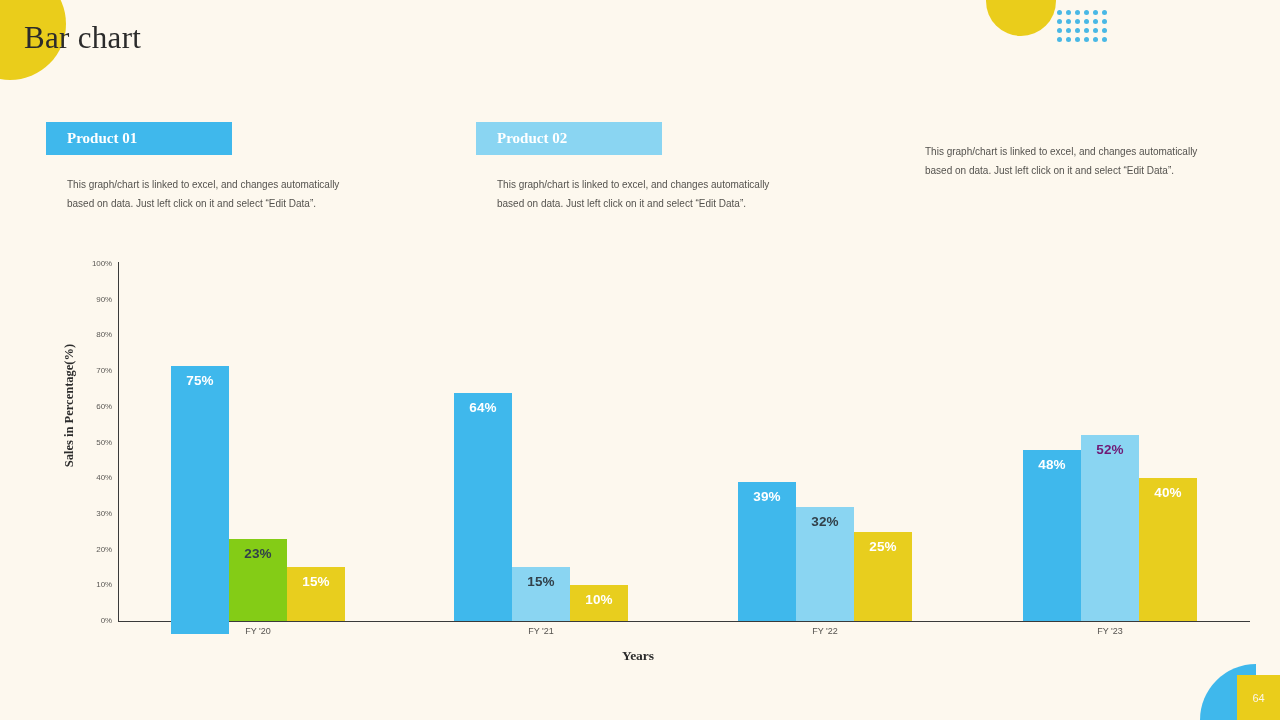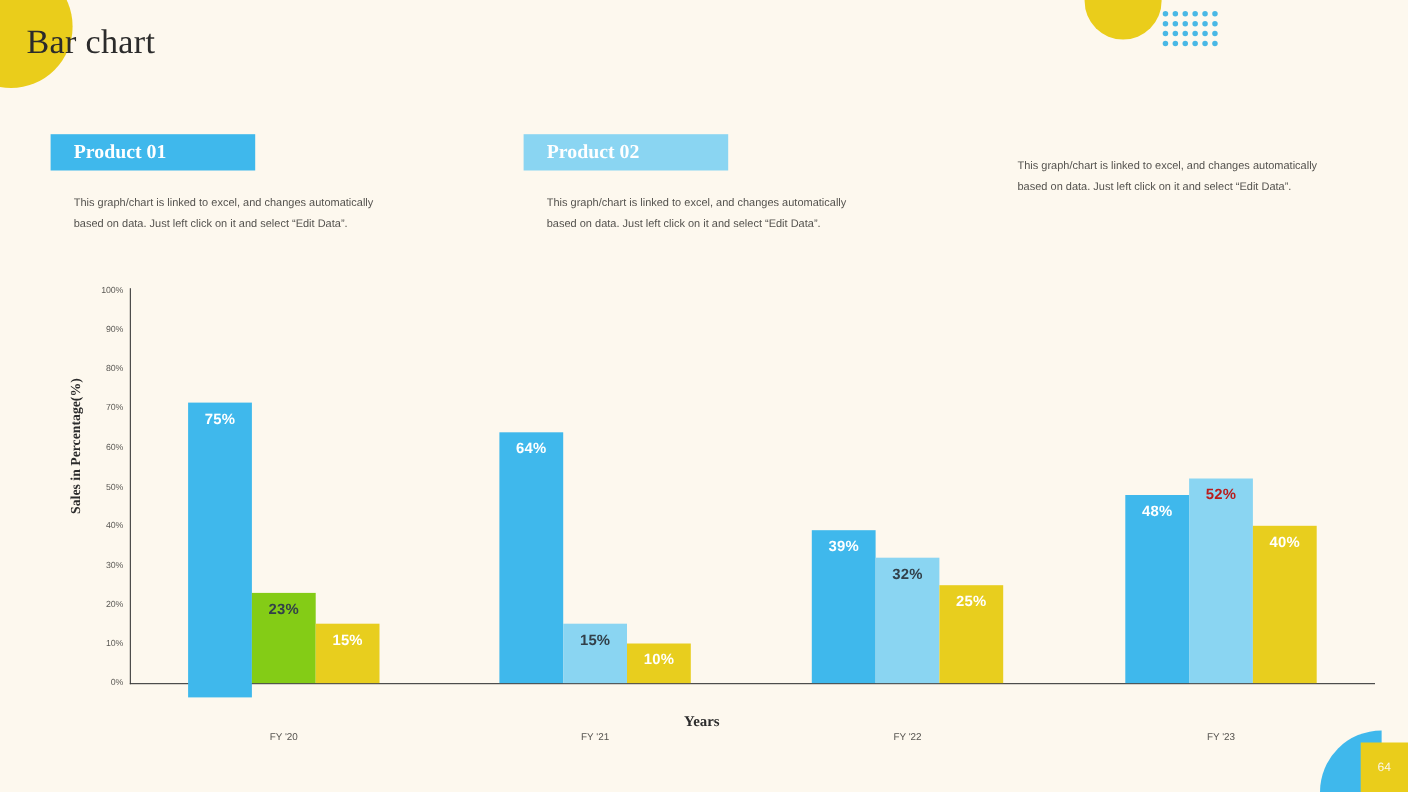--- a/index.html
+++ b/index.html
@@ -62,21 +62,21 @@
     position:absolute; width:360px;
   }
   .product.p1 { left:46px; }
   .product.p2 { left:476px; }
   .product.p3 { left:904px; }
   .prod-banner {
     width:186px; height:33px;
     display:flex; align-items:center;
     padding-left:21px;
     font-family:"Liberation Serif", serif;
-    font-weight:bold; font-size:18px;
+    font-weight:bold; font-size:15px;
     color:#FFFFFF;
   }
   .product.p1 .prod-banner { background:#3FB8EC; }
   .product.p2 .prod-banner { background:#8AD5F2; }
   .product.p3 .prod-banner { background:#E8CE1E; }
   .prod-text {
     margin-top:20px; margin-left:21px; width:296px;
     font-size:10px; line-height:19px; color:#54524E;
   }
 
@@ -107,21 +107,21 @@
     position:absolute; bottom:0;
     display:flex; justify-content:center;
   }
   .bar span {
     font-size:13.5px; font-weight:bold;
     margin-top:7px; letter-spacing:.2px;
   }
   .x-tick {
     position:absolute; top:626px;
     width:120px; text-align:center;
-    font-size:9px; color:#55534F;margin-top:39px;
+    font-size:9px; color:#55534F;
   }
   .x-axis-title {
     position:absolute; top:648px; width:1280px;
     text-align:center; left:-2px;
     font-family:"Liberation Serif", serif;
     font-weight:bold; font-size:13.5px; color:#2C2C2C;
   }
 </style>
 </head>
 <body>
@@ -213,21 +213,21 @@
       <div class="bar" style="left: 796px; width: 58px; height: 114.24px; top: 506.76px; bottom: auto; background: rgb(138, 213, 242);">
         <span style="color: rgb(50, 64, 74);">32%</span>
       </div>
       <div class="bar" style="left: 854px; width: 58px; height: 89.25px; top: 531.75px; bottom: auto; background: rgb(232, 206, 30);">
         <span style="color: rgb(255, 255, 255);">25%</span>
       </div>
       <div class="bar" style="left: 1023px; width: 58px; height: 171.36px; top: 449.64px; bottom: auto; background: rgb(63, 184, 236);">
         <span style="color: rgb(255, 255, 255);">48%</span>
       </div>
       <div class="bar" style="left: 1081px; width: 58px; height: 185.64px; top: 435.36px; bottom: auto; background: rgb(138, 213, 242);">
-        <span style="color: #b91c1c;">52%</span>
+        <span style="color: #701a75;">52%</span>
       </div>
       <div class="bar" style="left: 1139px; width: 58px; height: 142.8px; top: 478.2px; bottom: auto; background: rgb(232, 206, 30);">
         <span style="color: rgb(255, 255, 255);">40%</span>
       </div>
     </div>
   <div id="x-ticks">
       <div class="x-tick" style="left: 198px;">FY '20</div>
       <div class="x-tick" style="left: 481px;">FY '21</div>
       <div class="x-tick" style="left: 765px;">FY '22</div>
       <div class="x-tick" style="left: 1050px;">FY '23</div>

